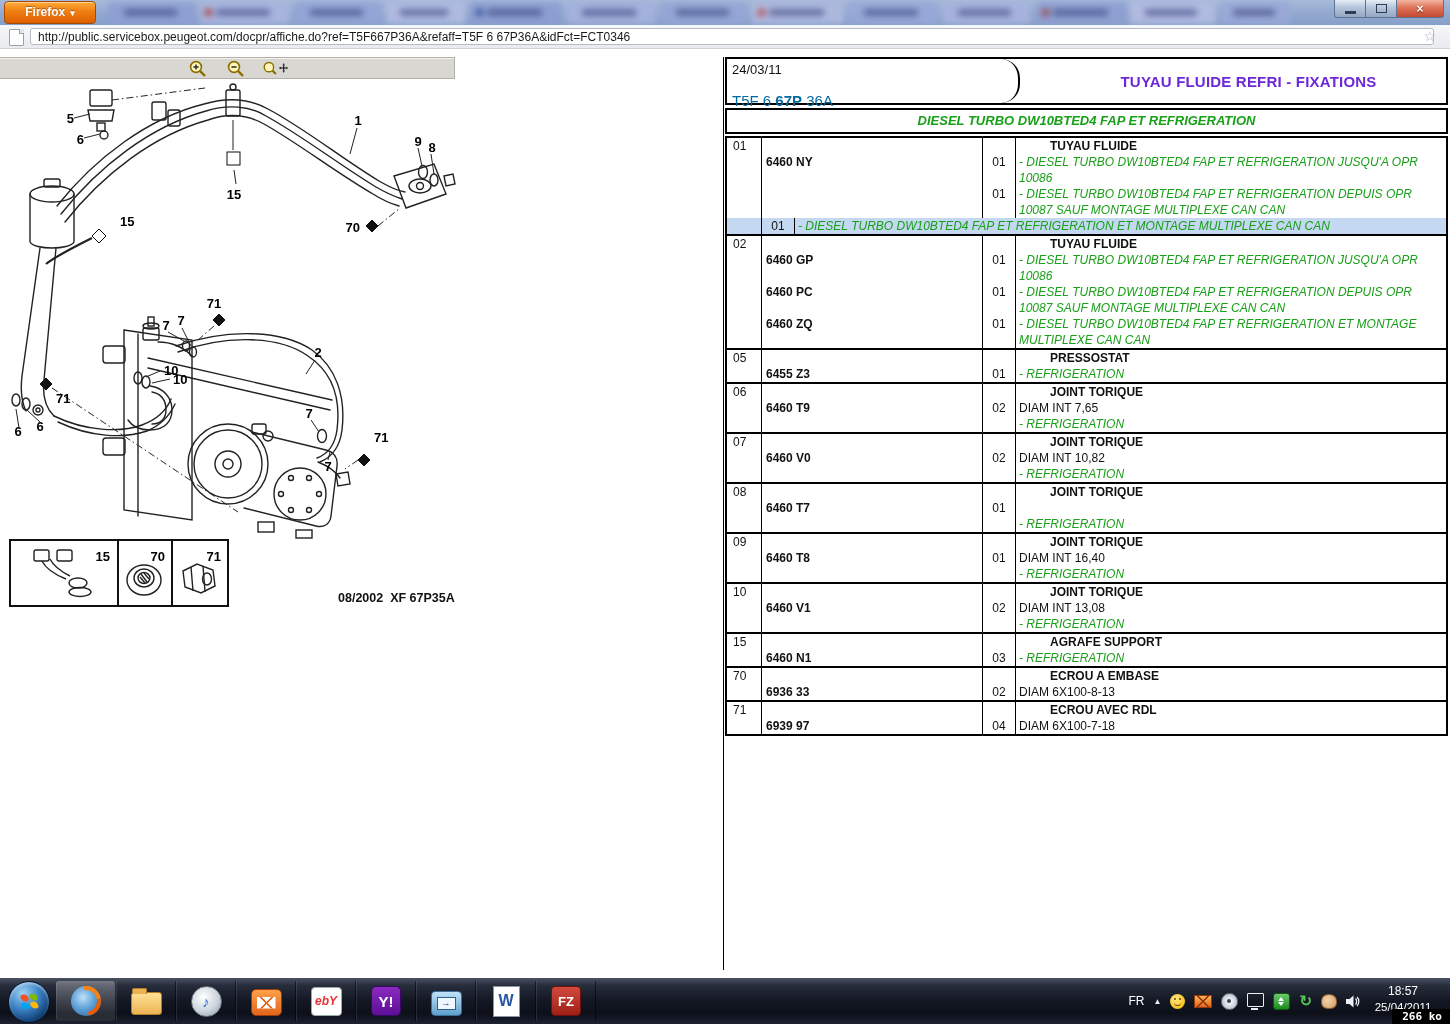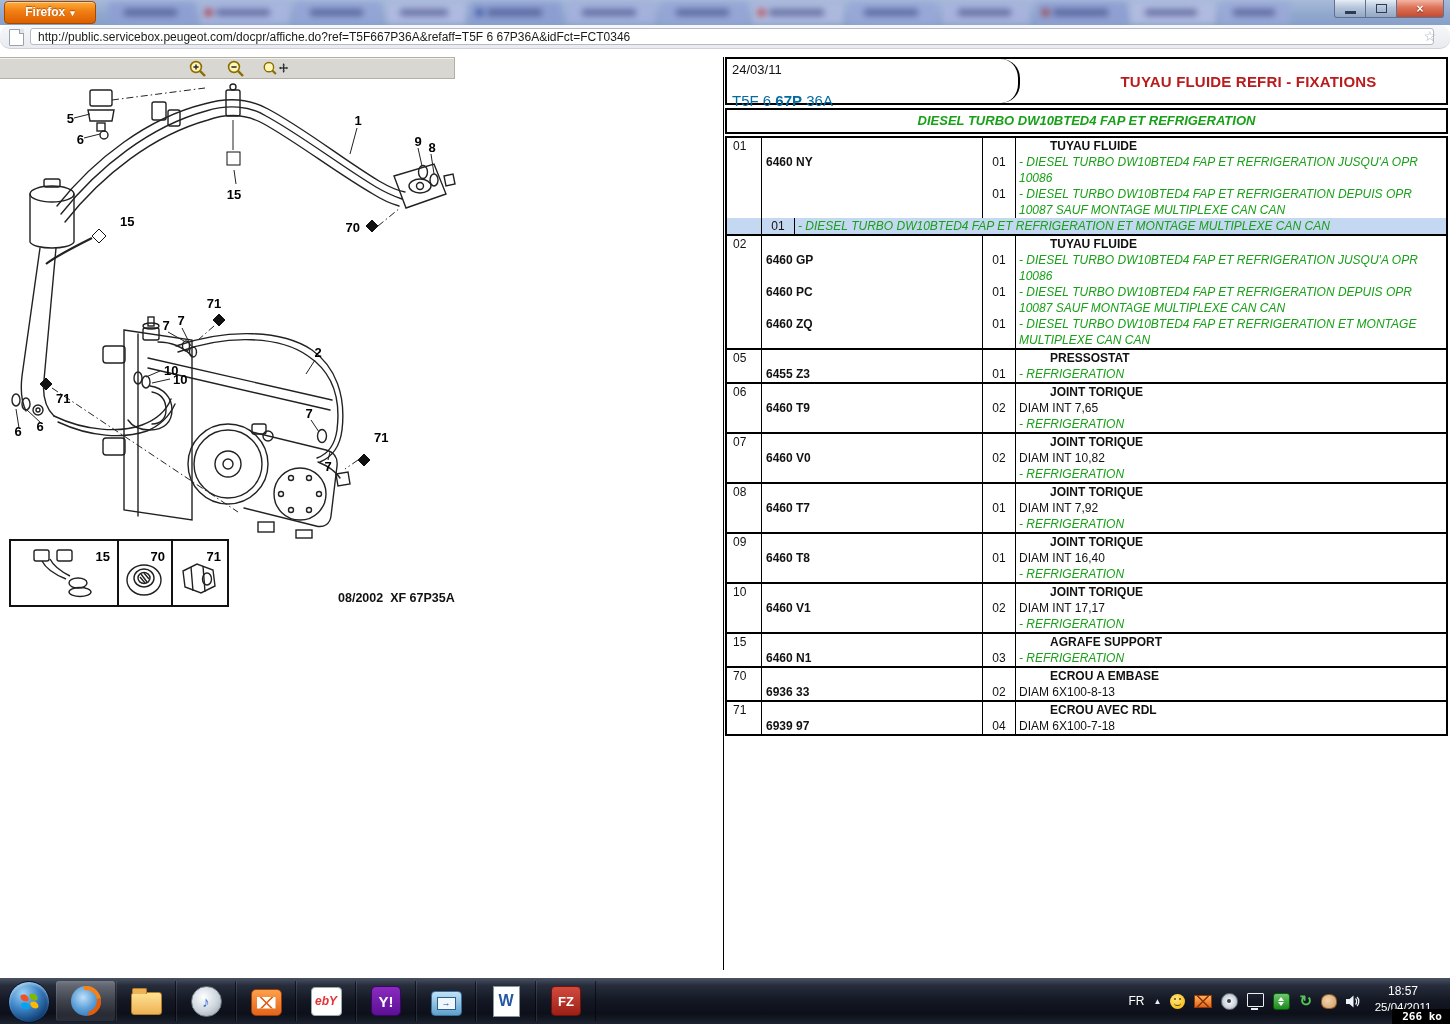--- a/index.html
+++ b/index.html
@@ -23,21 +23,21 @@
       background:linear-gradient(180deg,#e6edf6 0%,#b4c4da 45%,#93a7c4 100%);
       display:flex;align-items:center;justify-content:center;}
   .wc-min{width:30px;border-radius:0 0 0 3px;}
   .wc-max{width:30px;border-left:none;border-right:none;}
   .wc-close{width:46px;border-radius:0 0 3px 0;color:#fff;font-weight:bold;font-size:12px;
       background:linear-gradient(180deg,#f2b5a2 0%,#dd7257 45%,#c24a32 100%);text-shadow:0 1px 1px #7c2414;}
   .wc-min i{display:block;width:11px;height:3px;background:#2e3c52;margin-top:7px;}
   .wc-max i{display:block;width:9px;height:7px;border:1.5px solid #2e3c52;background:transparent;}
 
   .navrow{position:absolute;left:0;top:25px;width:1450px;height:23px;
-          background:linear-gradient(180deg,#f6f7f9 0%,#e9ebef 100%);border-bottom:1px solid #cdd1d8;border-radius:10px;}
+          background:linear-gradient(180deg,#f6f7f9 0%,#e9ebef 100%);border-bottom:1px solid #cdd1d8;}
   .pageico{position:absolute;left:9px;top:4px;width:13px;height:15px;background:#fff;border:1px solid #9aa1ad;border-radius:1px;}
   .pageico::after{content:"";position:absolute;right:-1px;top:-1px;width:4px;height:4px;background:#dfe3ea;border-left:1px solid #9aa1ad;border-bottom:1px solid #9aa1ad;}
   .urlfield{position:absolute;left:30px;top:3px;width:1404px;height:17px;box-sizing:border-box;
             background:#fff;border:1px solid #b6bac4;border-radius:3px;
             font-family:"Liberation Sans",sans-serif;font-size:12px;color:#1a1a1a;padding:0 24px 0 7px;outline:none;}
   .star{position:absolute;right:14px;top:4px;font-size:14px;color:#a9aeb8;line-height:15px;}
 
   
   .viewerbar{position:absolute;left:0;top:57px;width:455px;height:22px;box-sizing:border-box;
              background:#d9d7d1;border:1px solid #b2afa8;border-left:none;
@@ -49,21 +49,21 @@
   .dcaption{position:absolute;left:338px;top:591px;font-size:12.5px;font-weight:bold;color:#111;white-space:pre;}
 
   
   .docheader{position:absolute;left:725px;top:57px;width:723px;height:48px;box-sizing:border-box;
              border:2px solid #000;display:flex;background:#fff;}
   .dh-left{width:293px;border-right:2px solid #000;padding:3px 0 0 5px;box-sizing:border-box;border-radius:19px;}
   .dh-date{font-size:13px;color:#111;}
   .dh-ref{font-size:15px;color:#0369a1;margin-top:15px;white-space:pre;}
   .dh-ref b{font-weight:bold;}
   .dh-right{flex:1;display:flex;align-items:center;justify-content:center;
-            font-size:15px;font-weight:bold;color:#b91c1c;letter-spacing:.2px;margin-left:31px;}
+            font-size:15px;font-weight:bold;color:#6d28d9;letter-spacing:.2px;margin-left:31px;}
   .banner{position:absolute;left:725px;top:108px;width:723px;height:26px;box-sizing:border-box;
           border:2px solid #000;text-align:center;line-height:22px;
           font-size:13px;font-weight:bold;font-style:italic;color:#18A018;background:#fff;}
   .partstable{position:absolute;left:725px;top:136px;width:723px;box-sizing:border-box;
               border:2px solid #000;background:#fff;font-size:12px;line-height:16px;color:#111;}
   .pgroup + .pgroup{border-top:2px solid #000;}
   .prow{display:flex;}
   .prow.hl{background:#C5D8F1;}
   .c-ref{width:35px;border-right:1px solid #000;box-sizing:border-box;padding-left:6px;flex:none;}
   .c-label{width:221px;border-right:1px solid #000;box-sizing:border-box;padding-left:4px;font-weight:bold;flex:none;}
@@ -521,21 +521,20 @@
         <div class="prow">
           <div class="c-ref">08</div>
           <div class="c-label"></div>
           <div class="c-qty"></div>
           <div class="c-desc t-title">JOINT TORIQUE</div>
         </div>
         <div class="prow">
           <div class="c-ref"></div>
           <div class="c-label">6460 T7</div>
           <div class="c-qty">01</div>
-          <div class="c-desc t-black">DIAM INT 7,92</div>
         </div>
         <div class="prow">
           <div class="c-ref"></div>
           <div class="c-label"></div>
           <div class="c-qty"></div>
           <div class="c-desc t-green">- REFRIGERATION</div>
         </div>
       </div>
       <div class="pgroup">
         <div class="prow">
@@ -561,21 +560,21 @@
         <div class="prow">
           <div class="c-ref">10</div>
           <div class="c-label"></div>
           <div class="c-qty"></div>
           <div class="c-desc t-title">JOINT TORIQUE</div>
         </div>
         <div class="prow">
           <div class="c-ref"></div>
           <div class="c-label">6460 V1</div>
           <div class="c-qty">02</div>
-          <div class="c-desc t-black">DIAM INT 17,17</div>
+          <div class="c-desc t-black">DIAM INT 13,08</div>
         </div>
         <div class="prow">
           <div class="c-ref"></div>
           <div class="c-label"></div>
           <div class="c-qty"></div>
           <div class="c-desc t-green">- REFRIGERATION</div>
         </div>
       </div>
       <div class="pgroup">
         <div class="prow">

